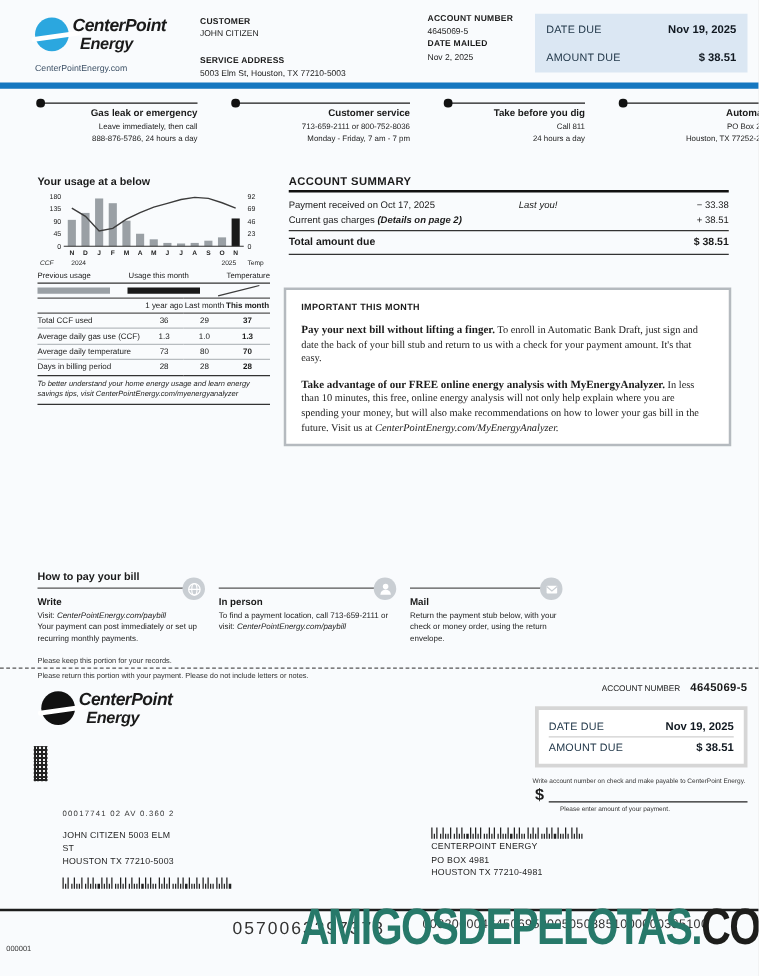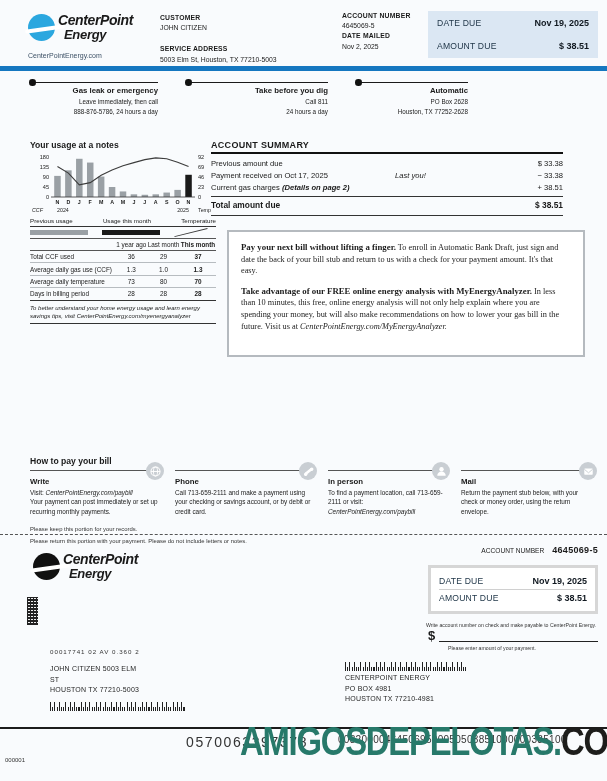--- a/index.html
+++ b/index.html
@@ -44,21 +44,21 @@
   .utable { width:100%; border-collapse:collapse; font-size:6.4px; }
   .utable th { font-weight:normal; text-align:center; padding:2px 0; border-top:1px solid #555; border-bottom:1px solid #555; }
   .utable th.bold { font-weight:bold; }
   .utable th.lbl { text-align:left; }
   .utable td { padding:2.2px 0; border-bottom:.7px solid #b7bcc0; text-align:center; }
   .utable td.lbl { text-align:left; }
   .utable td.bold { font-weight:bold; }
   .utable tr:last-child td { border-bottom:1px solid #333; }
   .usage-foot { font-size:6px; font-style:italic; line-height:1.4; padding:3px 0; border-bottom:1px solid #333; color:#222; }
   
-  .summary { position:absolute; left:211px; top:140px; width:352px; }
+  .summary { position:absolute; left:231px; top:140px; width:352px; }
   .summary-title { font-size:9px; font-weight:bold; letter-spacing:.3px; border-bottom:2.5px solid #111; padding-bottom:2px; margin-bottom:4px; }
   .sum-row { display:flex; align-items:baseline; font-size:7.6px; line-height:1.6; }
   .sum-label { white-space:nowrap; }
   .sum-note { flex:1; text-align:center; font-style:italic; }
   .sum-value { width:70px; text-align:right; }
   .sum-total { border-top:1px solid #333; border-bottom:1px solid #333; margin-top:2px; padding:2px 0; font-weight:bold; font-size:8.4px; }
   .italic { font-style:italic; }
   
   .important { position:absolute; left:227px; top:230px; width:358px; height:127px; background:#fff; border:2px solid #b5babf; padding:9px 12px; }
   .important-title { font-size:7.2px; font-weight:bold; letter-spacing:.3px; margin-bottom:7px; }
@@ -146,34 +146,40 @@
 
   <div class="contacts">
     <div class="contact-col">
       <div class="contact-rule"></div>
       <div class="contact-title">Gas leak or emergency</div>
       <div class="contact-line">Leave immediately, then call</div>
       <div class="contact-line">888-876-5786, 24 hours a day</div>
     </div>
     <div class="contact-col">
       <div class="contact-rule"></div>
+      <div class="contact-title">Customer service</div>
+      <div class="contact-line">713-659-2111 or 800-752-8036</div>
+      <div class="contact-line">Monday - Friday, 7 am - 7 pm</div>
+    </div>
+    <div class="contact-col">
+      <div class="contact-rule"></div>
       <div class="contact-title">Take before you dig</div>
       <div class="contact-line">Call 811</div>
       <div class="contact-line">24 hours a day</div>
     </div>
     <div class="contact-col">
       <div class="contact-rule"></div>
       <div class="contact-title">Automatic</div>
       <div class="contact-line">PO Box 2628</div>
       <div class="contact-line">Houston, TX 77252-2628</div>
     </div>
   </div>
 
   <div class="usage">
-    <div class="usage-title">Your usage at a notes</div>
+    <div class="usage-title">Your usage at a below</div>
     <svg class="usage-chart" width="186" height="63" viewBox="0 0 186 63">
         <text x="19" y="47" text-anchor="end" font-size="5.6" fill="#222">0</text>
         <text x="19" y="37" text-anchor="end" font-size="5.6" fill="#222">45</text>
         <text x="19" y="27" text-anchor="end" font-size="5.6" fill="#222">90</text>
         <text x="19" y="17" text-anchor="end" font-size="5.6" fill="#222">135</text>
         <text x="19" y="7" text-anchor="end" font-size="5.6" fill="#222">180</text>
         <text x="168" y="47" text-anchor="start" font-size="5.6" fill="#222">0</text>
         <text x="168" y="37" text-anchor="start" font-size="5.6" fill="#222">23</text>
         <text x="168" y="27" text-anchor="start" font-size="5.6" fill="#222">46</text>
         <text x="168" y="17" text-anchor="start" font-size="5.6" fill="#222">69</text>
@@ -254,76 +260,57 @@
         <td class="bold">28</td>
       </tr>
     </tbody>
       </table>
     <div class="usage-foot">To better understand your home energy usage and learn energy savings tips, visit CenterPointEnergy.com/myenergyanalyzer</div>
   </div>
 
   <div class="summary">
     <div class="summary-title">ACCOUNT SUMMARY</div>
     <div class="sum-row">
-      <span class="sum-label">Previous amount due</span>
-      <span class="sum-note"></span>
-      <span class="sum-value">$ 33.38</span>
-    </div>
-    <div class="sum-row">
       <span class="sum-label">Payment received on Oct 17, 2025</span>
       <span class="sum-note">Last you!</span>
       <span class="sum-value">− 33.38</span>
     </div>
     <div class="sum-row">
       <span class="sum-label"><span>Current gas charges </span><span class="italic" style="font-weight:bold;">(Details on page 2)</span></span>
       <span class="sum-note"></span>
       <span class="sum-value">+ 38.51</span>
     </div>
     <div class="sum-row sum-total">
       <span class="sum-label">Total amount due</span>
       <span class="sum-note"></span>
       <span class="sum-value">$ 38.51</span>
     </div>
   </div>
 
   <div class="important">
+    <div class="important-title">IMPORTANT THIS MONTH</div>
     <p><span class="lead">Pay your next bill without lifting a finger.</span><span> To enroll in Automatic Bank Draft, just sign and date the back of your bill stub and return to us with a check for your payment amount. It's that easy.</span></p>
     <p><span class="lead">Take advantage of our FREE online energy analysis with MyEnergyAnalyzer.</span><span> In less than 10 minutes, this free, online energy analysis will not only help explain where you are spending your money, but will also make recommendations on how to lower your gas bill in the future. Visit us at </span><span class="italic">CenterPointEnergy.com/MyEnergyAnalyzer.</span></p>
   </div>
 
   <div class="pay">
     <div class="pay-title">How to pay your bill</div>
     <div class="pay-grid">
       <div>
         <div class="pay-rule">
           <span class="pay-icon">
             <svg width="13" height="13" viewBox="0 0 20 20">
                 <circle cx="10" cy="10" r="7" fill="none" stroke="#fff" stroke-width="1.6"></circle>
                 <ellipse cx="10" cy="10" rx="3.2" ry="7" fill="none" stroke="#fff" stroke-width="1.4"></ellipse>
                 <line x1="3" y1="10" x2="17" y2="10" stroke="#fff" stroke-width="1.4"></line>
               </svg>
           </span>
         </div>
         <div class="pay-name">Write</div>
         <div class="pay-body"><span>Visit: </span><span class="italic">CenterPointEnergy.com/paybill</span><br><span>Your payment can post immediately or set up recurring monthly payments.</span></div>
-      </div>
-      <div>
-        <div class="pay-rule">
-          <span class="pay-icon">
-            <svg width="13" height="13" viewBox="0 0 20 20">
-                <g transform="rotate(-40 10 10)" fill="#fff">
-                  <rect x="3" y="8" width="14" height="4" rx="2"></rect>
-                  <circle cx="4" cy="10.5" r="2.7"></circle>
-                  <circle cx="16" cy="10.5" r="2.7"></circle>
-                </g>
-              </svg>
-          </span>
-        </div>
-        <div class="pay-name">Phone</div>
-        <div class="pay-body">Call 713-659-2111 and make a payment using your checking or savings account, or by debit or credit card.</div>
       </div>
       <div>
         <div class="pay-rule">
           <span class="pay-icon">
             <svg width="13" height="13" viewBox="0 0 20 20" fill="#fff">
                 <circle cx="10" cy="6.5" r="3.4"></circle>
                 <path d="M3.5 16.5 a6.5 6.5 0 0 1 13 0 z"></path>
               </svg>
           </span>
         </div>

